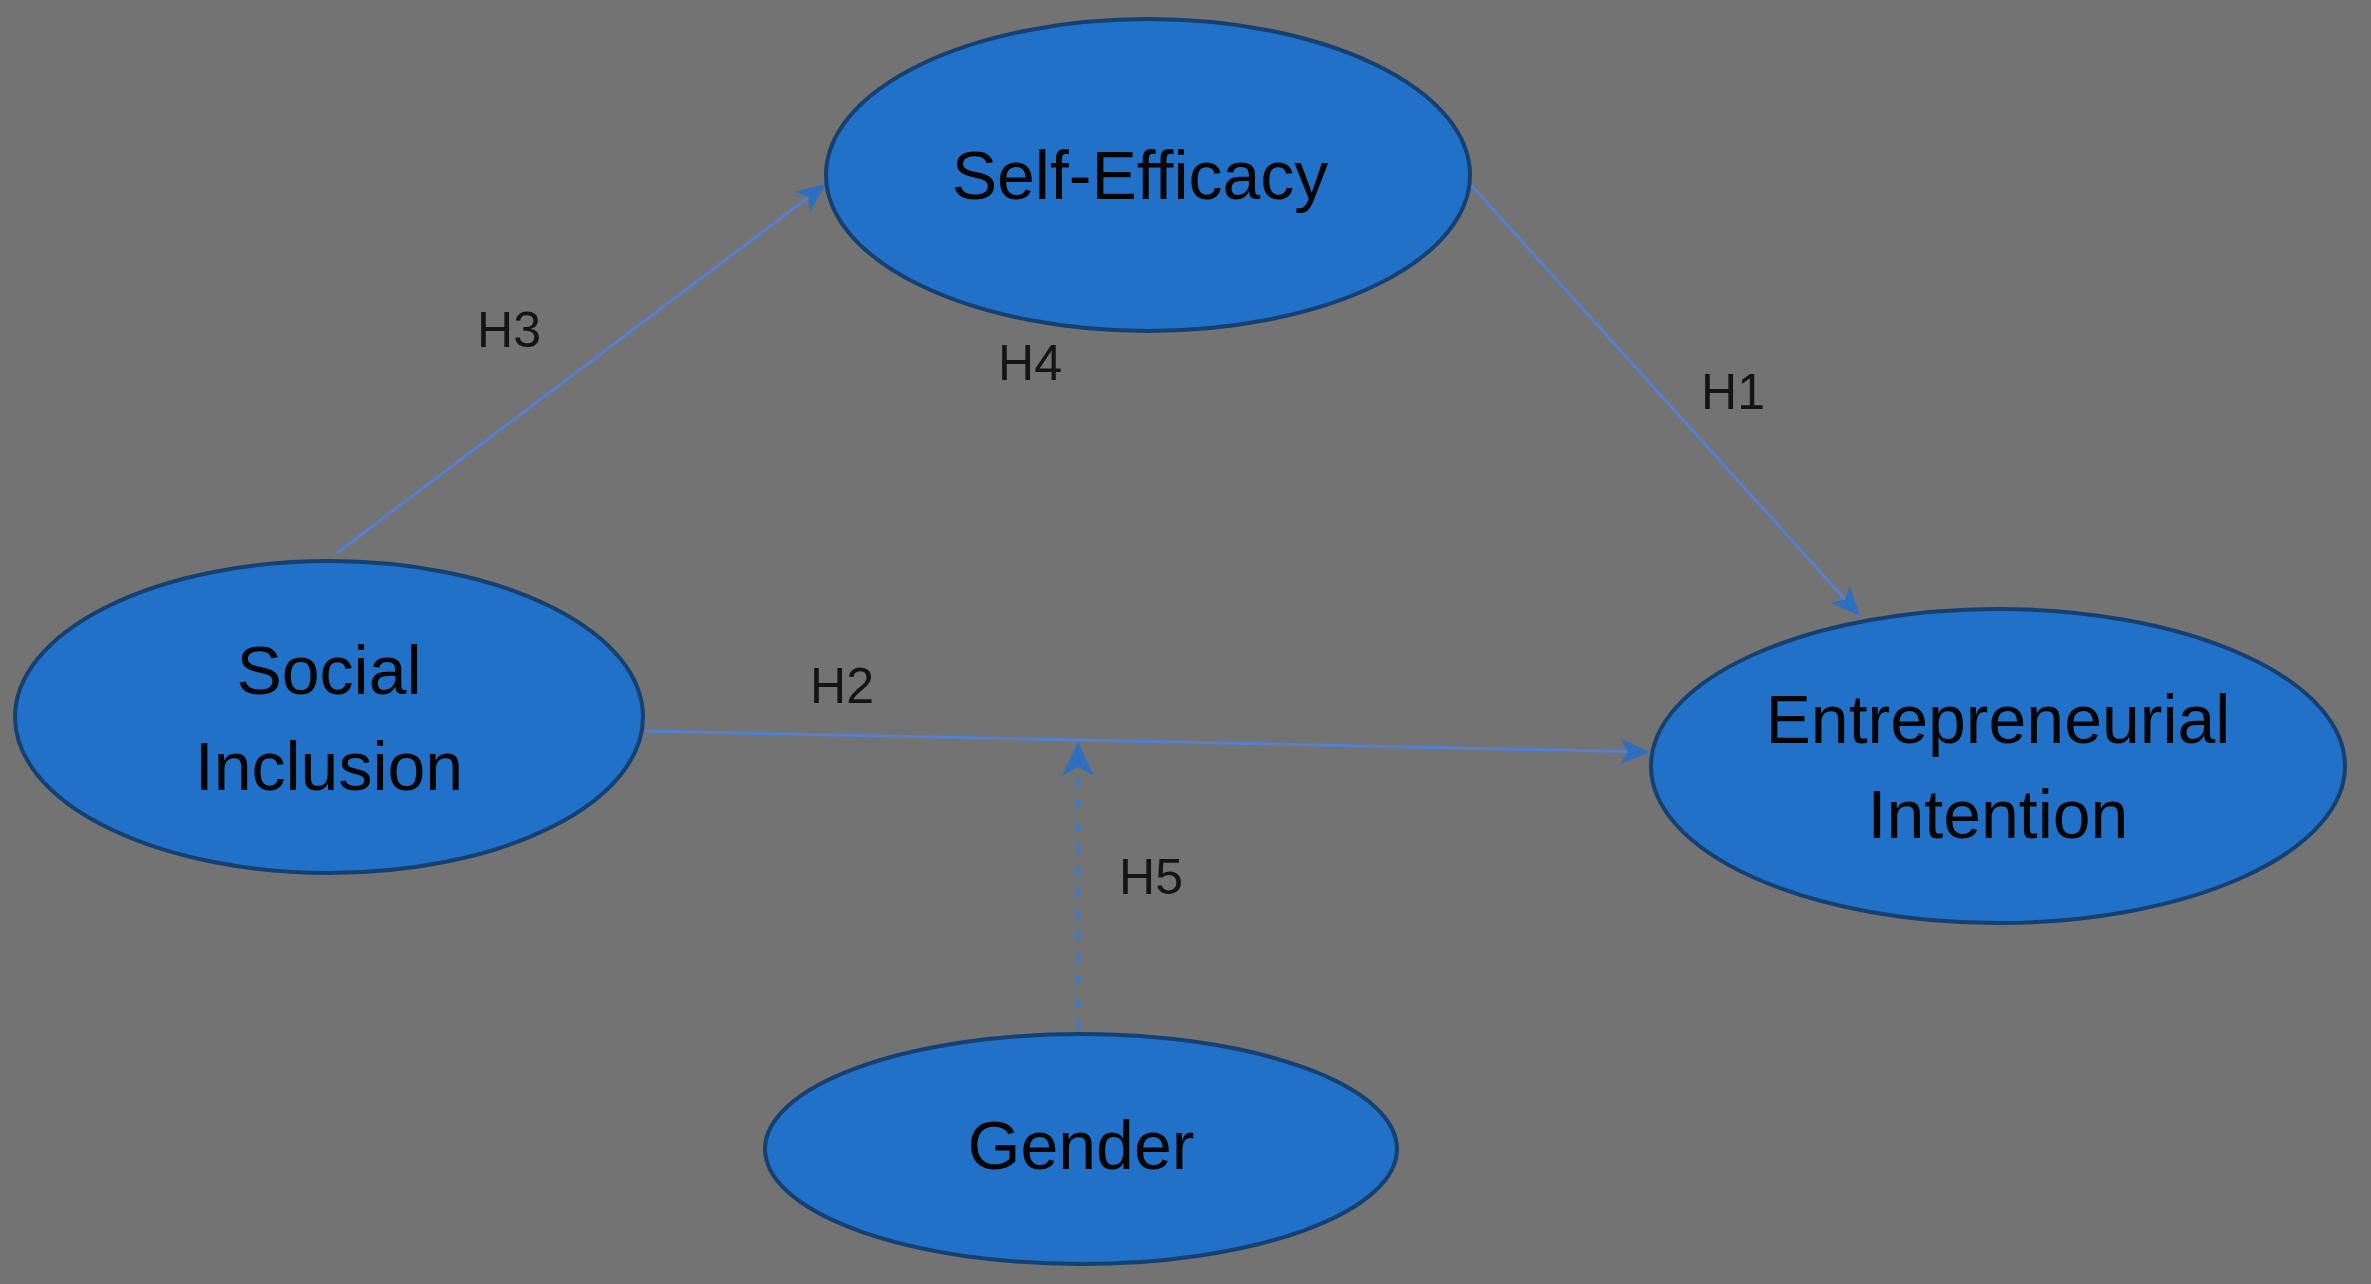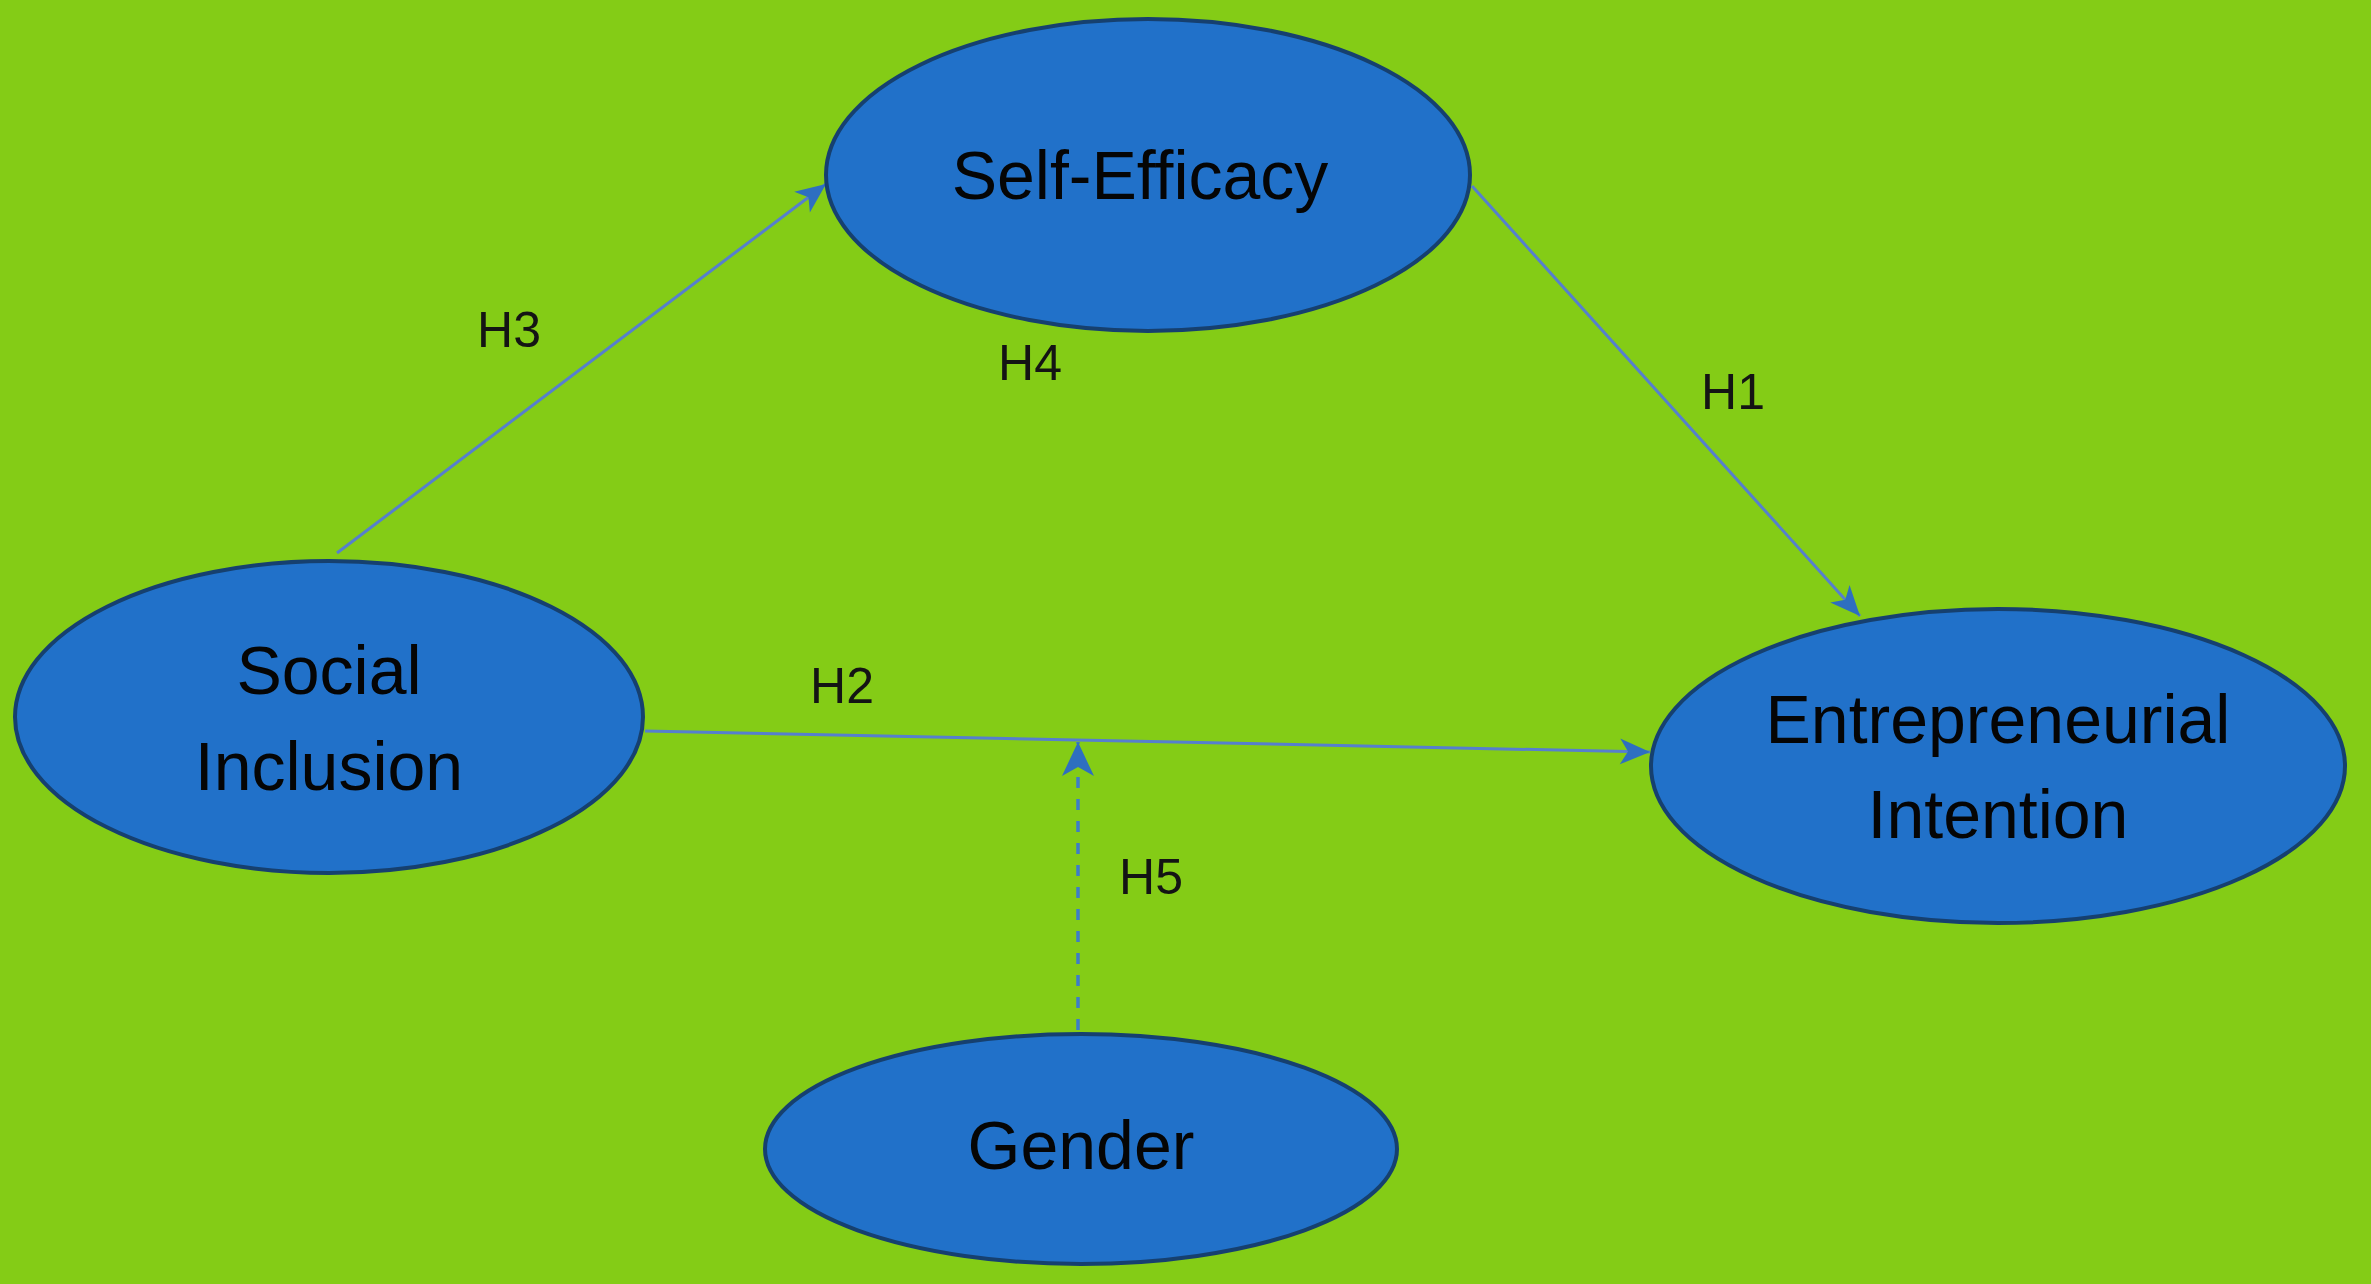--- a/index.html
+++ b/index.html
@@ -4,21 +4,21 @@
 <style>
   html, body {
     margin: 0;
     padding: 0;
     background: #ffffff;
   }
   .canvas-wrap {
     width: 2371px;
     height: 1284px;
     position: relative;
-    background: #84cc16;
+    background: #737373;
     overflow: hidden;
   }
   svg { display: block; }
   .node-label {
     font-family: "Liberation Sans", sans-serif;
     font-size: 68px;
     fill: #050505;
     text-anchor: middle;
   }
   .hypo-label {

